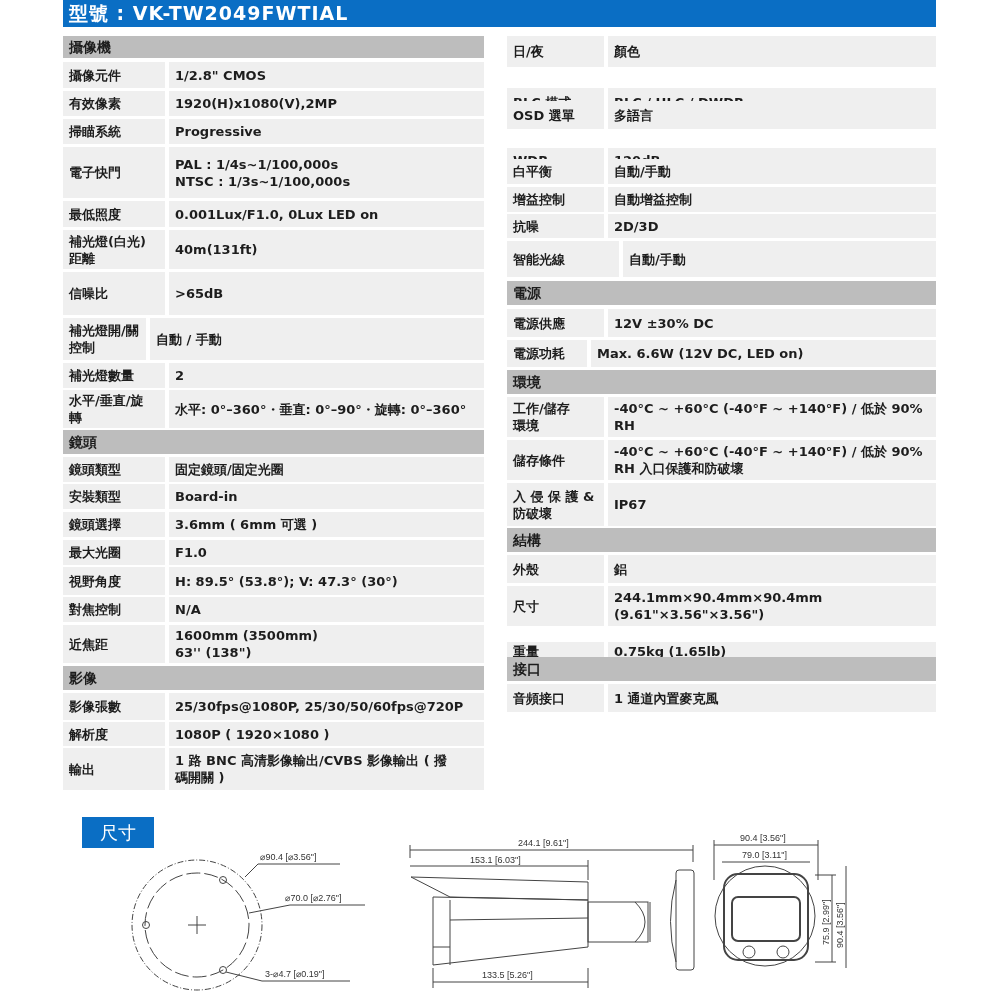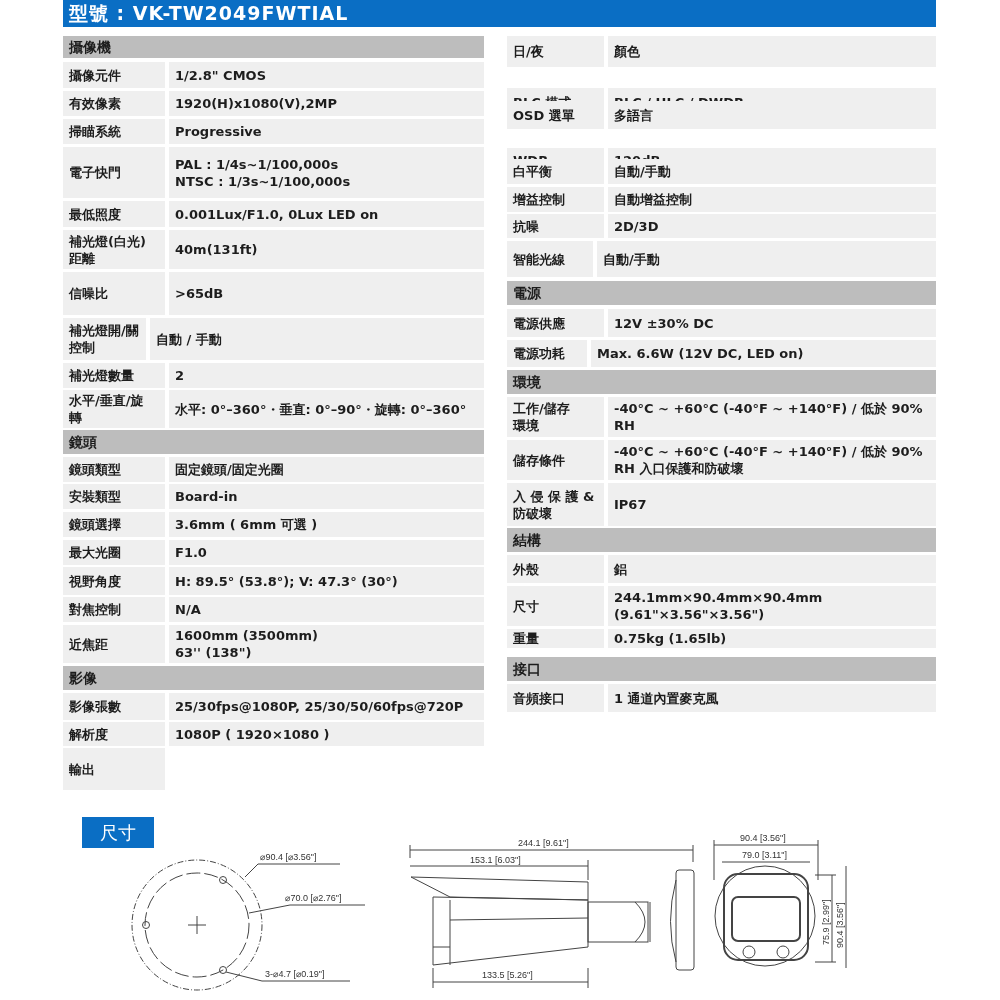--- a/index.html
+++ b/index.html
@@ -111,20 +111,22 @@
     <div class="row" style="top: 693px; height: 27px; width: 100%;">
       <div class="cell lbl" style="width: 102px; white-space: pre-line;">影像張數</div>
       <div class="cell val" style="white-space: pre-line;">25/30fps@1080P, 25/30/50/60fps@720P</div>
     </div>
     <div class="row" style="top: 722px; height: 24px; width: 100%;">
       <div class="cell lbl" style="width: 102px; white-space: pre-line; text-align: center;">解析度</div>
       <div class="cell val" style="white-space: pre-line;">1080P ( 1920×1080 )</div>
     </div>
     <div class="row" style="top: 748px; height: 42px; width: 100%;">
       <div class="cell lbl" style="width: 102px; white-space: pre-line;">輸出</div>
+      <div class="cell val" style="white-space: pre-line;">1 路 BNC 高清影像輸出/CVBS 影像輸出 ( 撥
+碼開關 )</div>
     </div>
   </div>
 <div id="right-table" class="tbl" style="left:507px; top:0; width:429px;">
     <div class="row" style="top: 36px; height: 31px; width: 100%;">
       <div class="cell lbl" style="width: 97px; white-space: pre-line;">日/夜</div>
       <div class="cell val" style="white-space: pre-line;">顏色</div>
     </div>
     <div class="row" style="top: 88px; height: 28px; width: 100%;">
       <div class="cell lbl" style="width: 97px; white-space: pre-line;">BLC 模式</div>
       <div class="cell val" style="white-space: pre-line;">BLC / HLC / DWDR</div>
@@ -143,21 +145,21 @@
     </div>
     <div class="row" style="top: 187px; height: 25px; width: 100%;">
       <div class="cell lbl" style="width: 97px; white-space: pre-line;">增益控制</div>
       <div class="cell val" style="white-space: pre-line;">自動增益控制</div>
     </div>
     <div class="row" style="top: 214px; height: 24px; width: 100%;">
       <div class="cell lbl" style="width: 97px; white-space: pre-line;">抗噪</div>
       <div class="cell val" style="white-space: pre-line;">2D/3D</div>
     </div>
     <div class="row" style="top: 241px; height: 36px; width: 100%;">
-      <div class="cell lbl" style="width: 86px; white-space: pre-line;">智能光線</div>
+      <div class="cell lbl" style="width: 112px; white-space: pre-line;">智能光線</div>
       <div class="cell val" style="white-space: pre-line;">自動/手動</div>
     </div>
     <div class="row" style="top: 281px; height: 24px; width: 100%;">
       <div class="cell sec" style="width: 100%;">電源</div>
     </div>
     <div class="row" style="top: 309px; height: 28px; width: 100%;">
       <div class="cell lbl" style="width: 97px; white-space: pre-line;">電源供應</div>
       <div class="cell val" style="white-space: pre-line;">12V ±30% DC</div>
     </div>
     <div class="row" style="top: 340px; height: 27px; width: 100%;">
@@ -188,21 +190,21 @@
     </div>
     <div class="row" style="top: 555px; height: 28px; width: 100%;">
       <div class="cell lbl" style="width: 97px; white-space: pre-line;">外殼</div>
       <div class="cell val" style="white-space: pre-line;">鋁</div>
     </div>
     <div class="row" style="top: 586px; height: 40px; width: 100%;">
       <div class="cell lbl" style="width: 97px; white-space: pre-line;">尺寸</div>
       <div class="cell val" style="white-space: pre-line;">244.1mm×90.4mm×90.4mm
 (9.61"×3.56"×3.56")</div>
     </div>
-    <div class="row" style="top: 629px; height: 19px; width: 100%;">
+    <div class="row" style="top: 642px; height: 19px; width: 100%;">
       <div class="cell lbl" style="width: 97px; white-space: pre-line;">重量</div>
       <div class="cell val" style="white-space: pre-line;">0.75kg (1.65lb)</div>
     </div>
     <div class="row" style="top: 657px; height: 24px; width: 100%;">
       <div class="cell sec" style="width: 100%;">接口</div>
     </div>
     <div class="row" style="top: 684px; height: 28px; width: 100%;">
       <div class="cell lbl" style="width: 97px; white-space: pre-line;">音頻接口</div>
       <div class="cell val" style="white-space: pre-line;">1  通道內置麥克風</div>
     </div>

